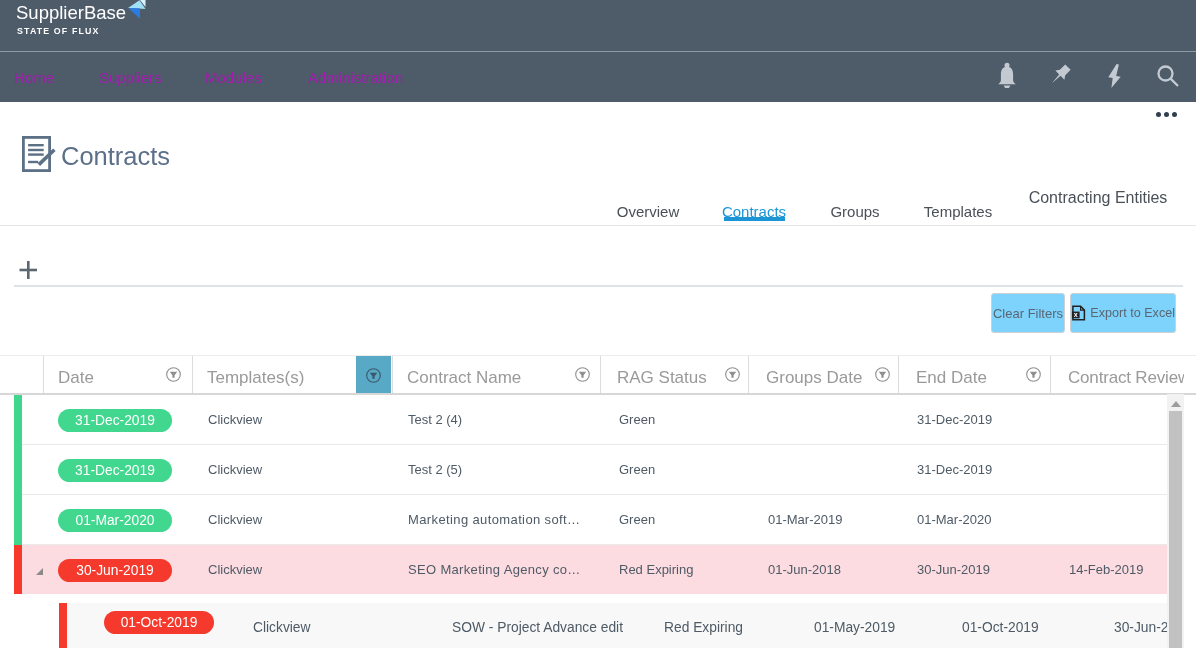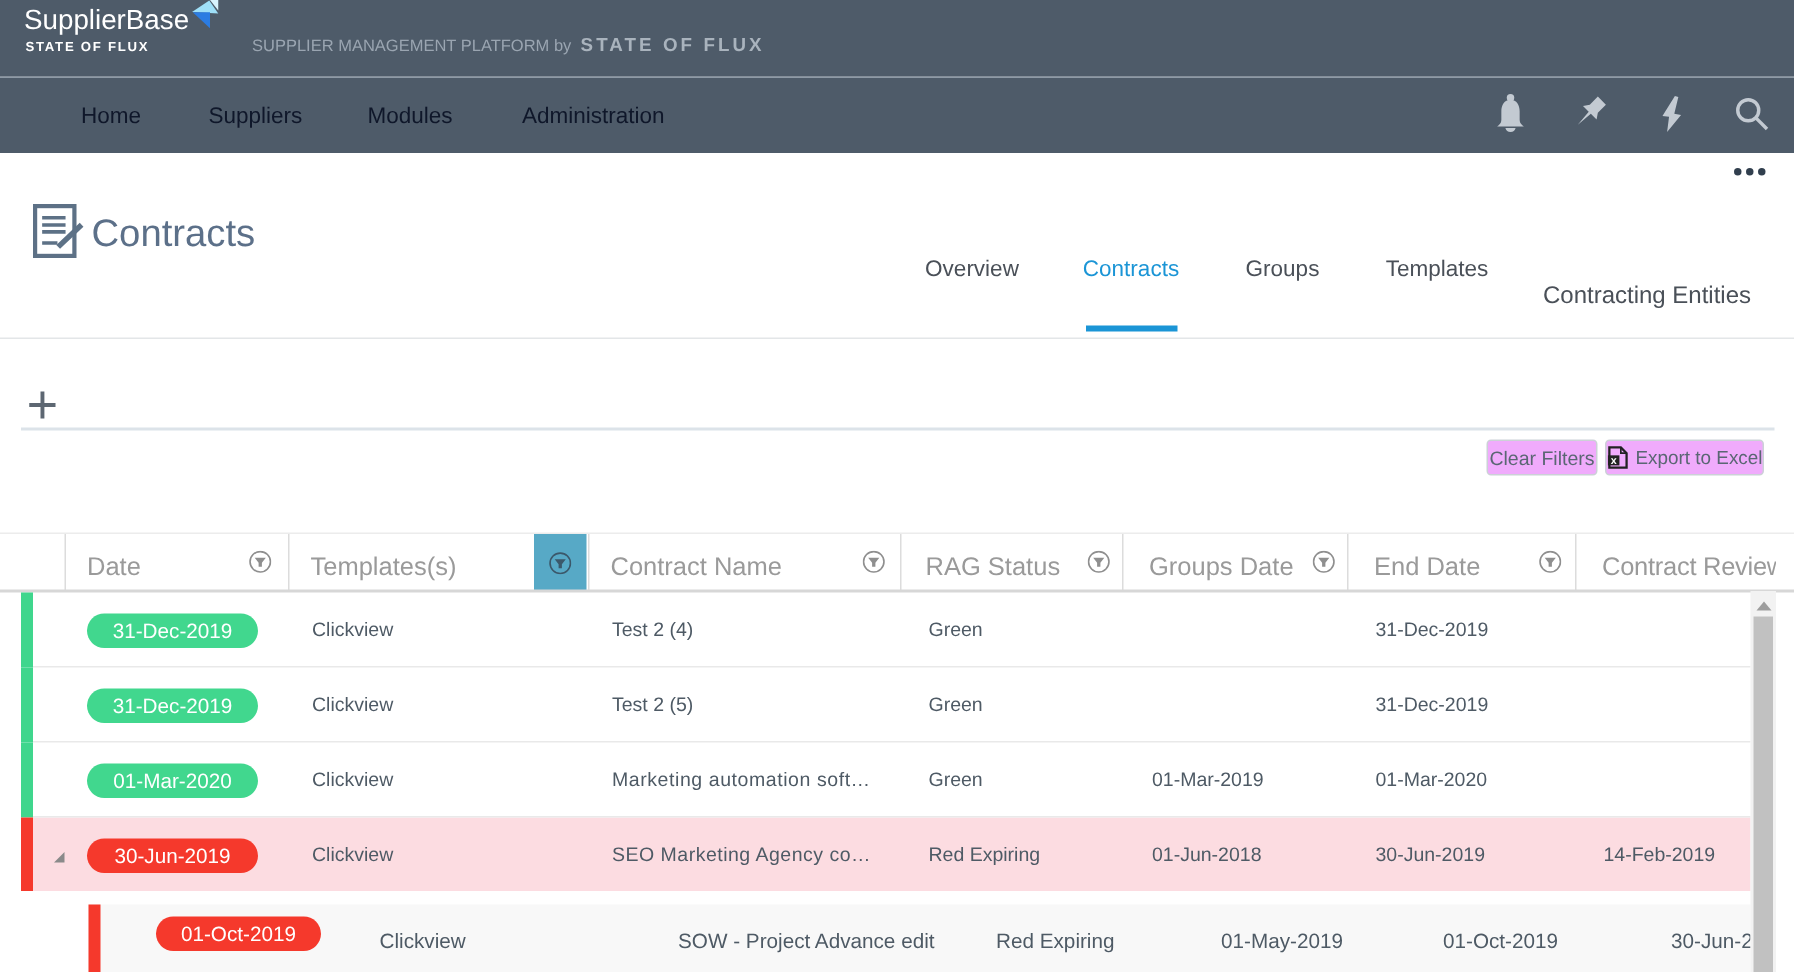--- a/index.html
+++ b/index.html
@@ -6,35 +6,35 @@
 html,body { width:1196px; height:648px; background:#fff; font-family:"Liberation Sans", sans-serif; }
 #page { position:relative; width:1196px; height:648px; overflow:hidden; background:#fff; }
 .abs { position:absolute; }
 
 #topbar { left:0; top:0; width:1196px; height:51px; background:#4e5b69; }
 #navbar { left:0; top:51px; width:1196px; height:51px; background:#4e5b69; border-top:1px solid #8e9aa6; }
 #logo { left:16px; top:1.5px; font-size:18.5px; color:#fff; letter-spacing:0px; }
 #logosub { left:17px; top:25.5px; font-size:8.8px; font-weight:bold; color:#fff; letter-spacing:1.15px; }
 #platform { left:168px; top:22.5px; font-size:11px; color:#9aa5b1; letter-spacing:0px; white-space:nowrap; }
 #platform .sof { font-size:12.5px; font-weight:bold; letter-spacing:2.05px; color:#a9b3bd; }
-.navitem { top:69px; font-size:15px; color:#0f172a;margin-left:40px; }
+.navitem { top:69px; font-size:15px; color:#a21caf; }
 
 #dots { left:1156px; top:112px; display:flex; gap:3px; }
 #dots div { width:5px; height:5px; border-radius:50%; background:#313f4e; }
 
 #title { left:61px; top:142px; font-size:25.5px; color:#5c7089; line-height:29px; }
 
-.tab { top:171px; font-size:15px; color:#4a5058; transform:translateX(-50%); white-space:nowrap; }
+.tab { top:203px; font-size:15px; color:#4a5058; transform:translateX(-50%); white-space:nowrap; }
 .tab.active { color:#1b95d6; }
 #tabline { left:724px; top:217px; width:61px; height:4px; background:#1b95d6; }
 #grayline { left:0; top:225px; width:1196px; height:1px; background:#e3e6e8; }
 
 #divider { left:14px; top:285px; width:1169px; height:2px; background:#dce3e9; }
 
-.btn { top:293px; height:24px; border:1px solid #ccd1d7; border-radius:3px; background:#f0abfc; font-size:13px; color:#5a6673; display:flex; align-items:center; justify-content:center; }
+.btn { top:293px; height:40px; border:1px solid #ccd1d7; border-radius:3px; background:#7dd3fc; font-size:13px; color:#5a6673; display:flex; align-items:center; justify-content:center; }
 #btnclear { left:991px; width:74px; }
 #btnexport { left:1070px; width:106px; gap:4px; white-space:nowrap; font-size:12.6px; }
 
 #gh-top { left:0; top:355px; width:1196px; height:1px; background:#ececec; }
 #gh-bot { left:0; top:393px; width:1196px; height:2px; background:#d7d7d7; }
 .gh-v { top:356px; width:1px; height:38px; background:#dcdcdc; }
 #teal { left:356px; top:356px; width:35px; height:38px; background:#57a9c6; }
 .gh-t { top:368px; font-size:17px; color:#9a9a9a; white-space:nowrap; }
 .sep { left:22px; width:1145px; height:1px; background:#e9e9e9; }
 .bar { width:8px; height:50px; }
@@ -58,21 +58,20 @@
 
   <div class="abs" id="topbar"></div>
   <div class="abs" id="navbar"></div>
   <div class="abs" id="logo">SupplierBase</div>
   <svg class="abs" style="left:128px;top:0" width="19" height="19" viewBox="0 0 19 19">
     <polygon points="0,8 11.5,0.3 17.5,9" fill="#9fe0f8"></polygon>
     <polygon points="12,0 17.5,0 17.5,7" fill="#d8f3fd"></polygon>
     <polygon points="0.5,8.2 12,18.8 12,8.2" fill="#2b7ce2"></polygon>
   </svg>
   <div class="abs" id="logosub">STATE OF FLUX</div>
-  <div class="abs" id="platform">SUPPLIER MANAGEMENT PLATFORM <span style="text-transform:lowercase">by</span>&nbsp;&nbsp;<span class="sof">STATE OF FLUX</span></div>
   <div class="abs navitem" style="left:14px">Home</div>
   <div class="abs navitem" style="left:99px">Suppliers</div>
   <div class="abs navitem" style="left:205px">Modules</div>
   <div class="abs navitem" style="left:308px">Administration</div>
 
   <svg class="abs" style="left:996px;top:62px" width="22" height="28" viewBox="0 0 22 28" fill="#c3cad2">
     <circle cx="11" cy="3.2" r="2.5"></circle>
     <path d="M11 4.5 C6.8 4.5 4.9 8.2 4.9 12.2 L4.9 18 C4.9 20.2 3.5 21.2 2.1 22.3 L19.9 22.3 C18.5 21.2 17.1 20.2 17.1 18 L17.1 12.2 C17.1 8.2 15.2 4.5 11 4.5 Z"></path>
     <path d="M7.6 23.4 A 3.5 3.5 0 0 0 14.4 23.4 Z"></path>
   </svg>

